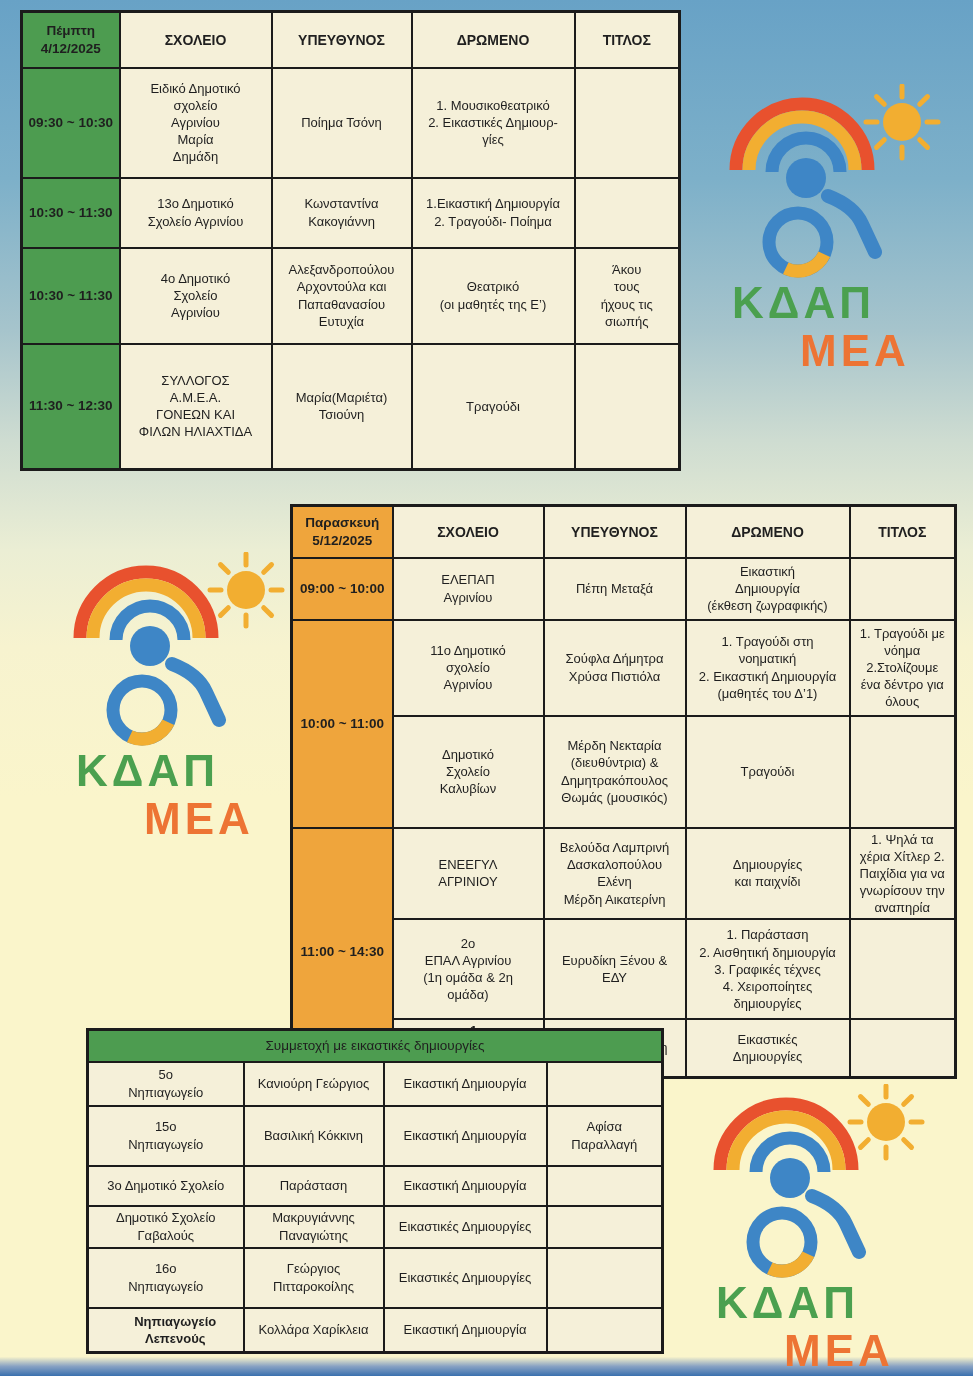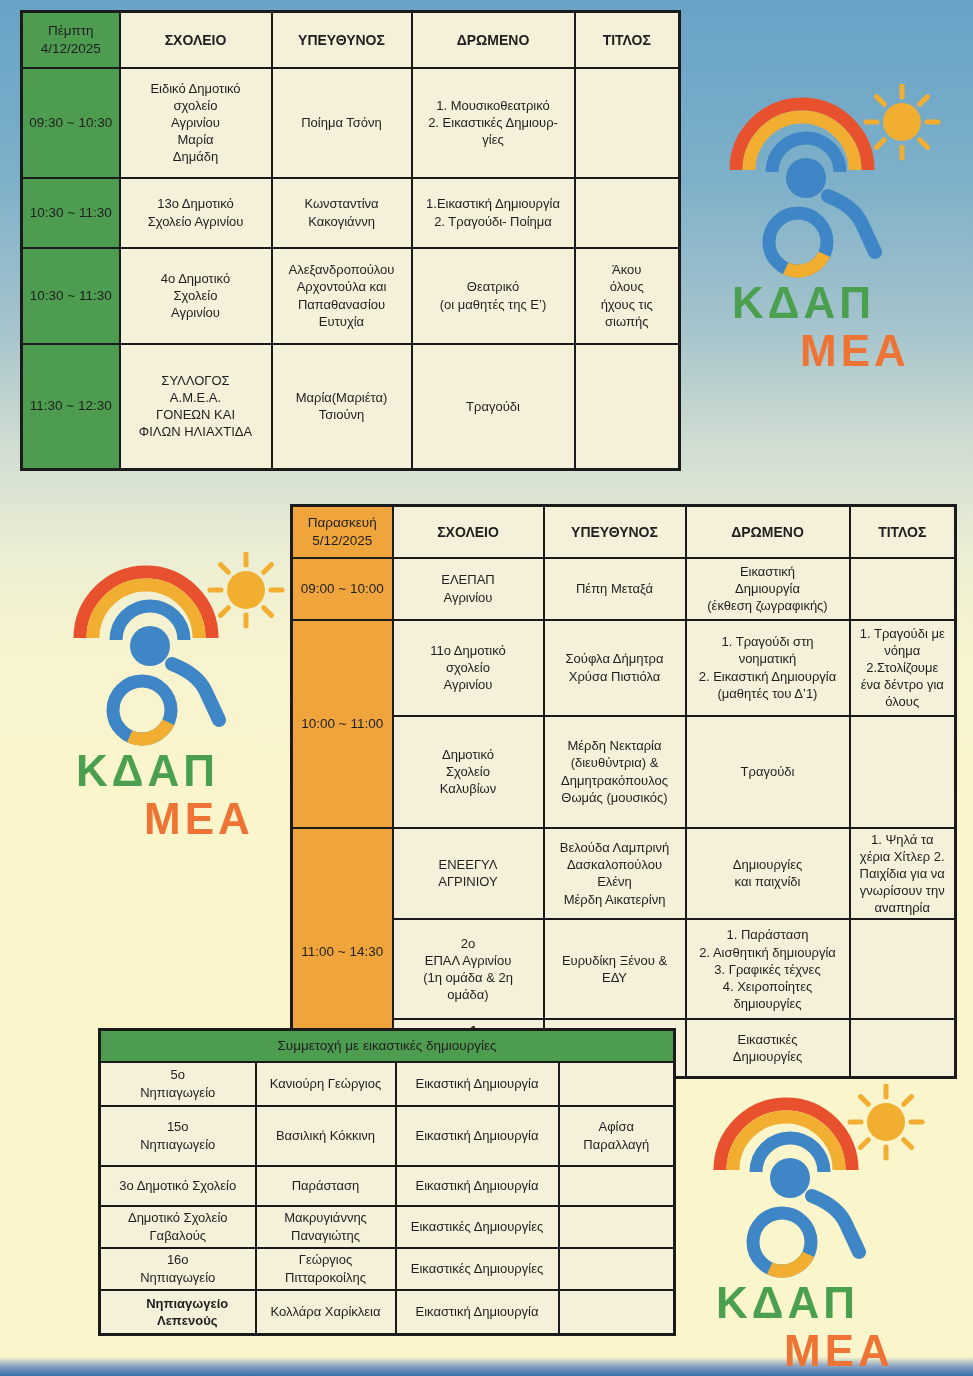--- a/index.html
+++ b/index.html
@@ -32,21 +32,21 @@
     text-align:center;
     vertical-align:middle;
     padding:2px 5px;
     font-size:13px;
     line-height:1.32;
     color:#1f1f1f;
     white-space:pre-line;
     overflow:hidden;
   }
   table.sched td.head{font-weight:bold;font-size:14px;}
-  table.sched td.time{font-weight:normal;font-size:13.5px;margin-left:19px;}
+  table.sched td.time{font-weight:bold;font-size:13.5px;margin-left:19px;}
   table.sched td.time.green{background:#4d9c50;}
   table.sched td.time.orange{background:#efa53c;}
   table.sched td.banner{background:#4d9c50;font-size:13.5px;}
   table.sched td.bold{font-weight:bold;padding-left:24px;}
   .logo{position:absolute;width:250px;height:300px;}
   .logo text{font-family:"Liberation Sans","DejaVu Sans",sans-serif;font-weight:bold;letter-spacing:4px;}
 </style>
 </head>
 <body>
 
@@ -97,21 +97,21 @@
       <td>4ο Δημοτικό
 Σχολείο
 Αγρινίου</td>
       <td>Αλεξανδροπούλου
 Αρχοντούλα και
 Παπαθανασίου
 Ευτυχία</td>
       <td>Θεατρικό
 (οι μαθητές της Ε’)</td>
       <td>Άκου
-όλους
+τους
 ήχους τις
 σιωπής</td>
     </tr>
     <tr style="height:126px">
       <td class="time green">11:30 ~ 12:30</td>
       <td>ΣΥΛΛΟΓΟΣ
 Α.Μ.Ε.Α.
 ΓΟΝΕΩΝ ΚΑΙ
 ΦΙΛΩΝ  ΗΛΙΑΧΤΙΔΑ</td>
       <td>Μαρία(Μαριέτα)
@@ -212,21 +212,21 @@
 Επαγγελματικό
 Λύκειο Αγρινίου</td>
       <td>Τούσκα Αικατερίνη</td>
       <td>Εικαστικές
 Δημιουργίες</td>
       <td></td>
     </tr>
     </tbody>
   </table>
 
-  <table class="sched" style="left:98px;top:1028px;width:575px;">
+  <table class="sched" style="left:86px;top:1028px;width:575px;">
     <colgroup>
         <col style="width:156px">
         <col style="width:140px">
         <col style="width:163px">
         <col style="width:116px">
       </colgroup>
     <tbody>
     <tr style="height:32px">
       <td class="banner" colspan="4">Συμμετοχή με εικαστικές δημιουργίες</td>
     </tr>
@@ -252,21 +252,21 @@
       <td></td>
     </tr>
     <tr style="height:42px">
       <td>Δημοτικό Σχολείο
 Γαβαλούς</td>
       <td>Μακρυγιάννης
 Παναγιώτης</td>
       <td>Εικαστικές Δημιουργίες</td>
       <td></td>
     </tr>
-    <tr style="height:42px">
+    <tr style="height:60px">
       <td>16ο
 Νηπιαγωγείο</td>
       <td>Γεώργιος
 Πιτταροκοίλης</td>
       <td>Εικαστικές Δημιουργίες</td>
       <td></td>
     </tr>
     <tr style="height:45px">
       <td class="bold">Νηπιαγωγείο
 Λεπενούς</td>

